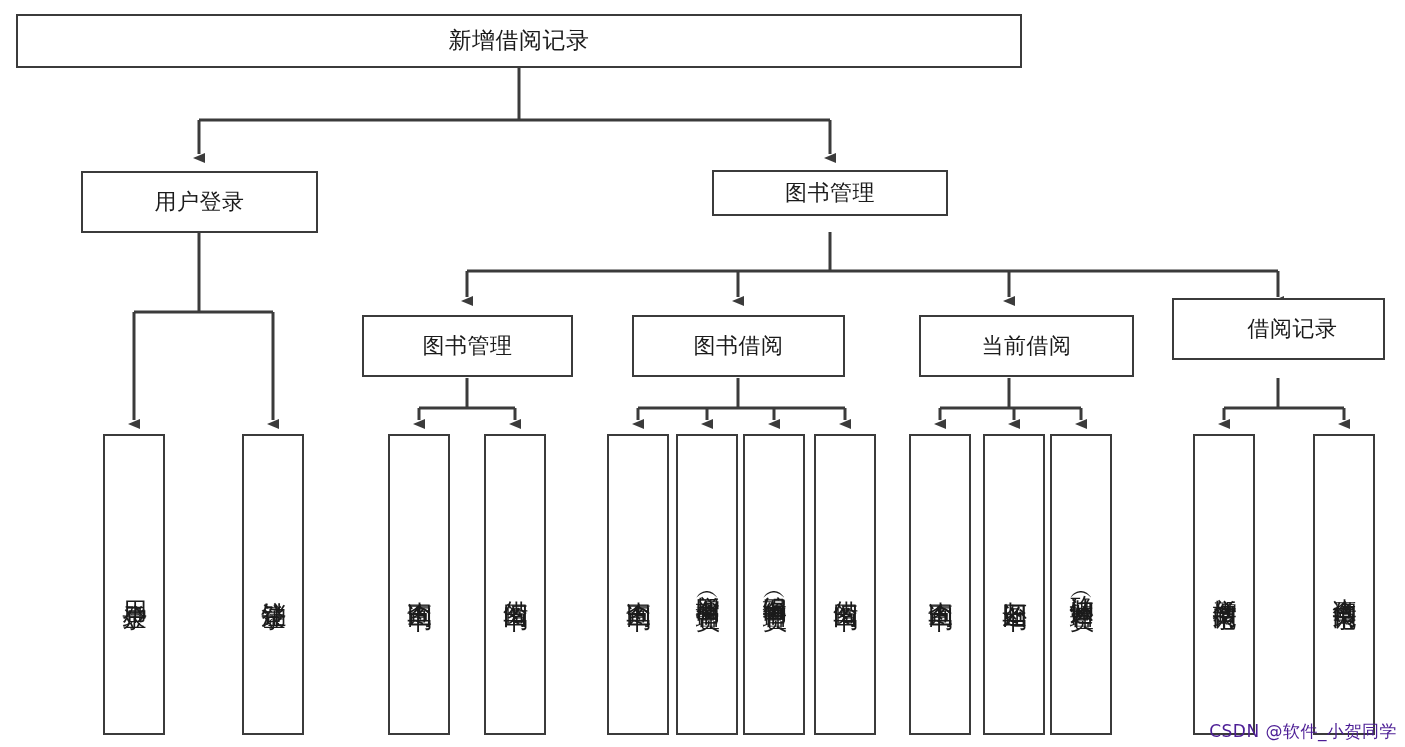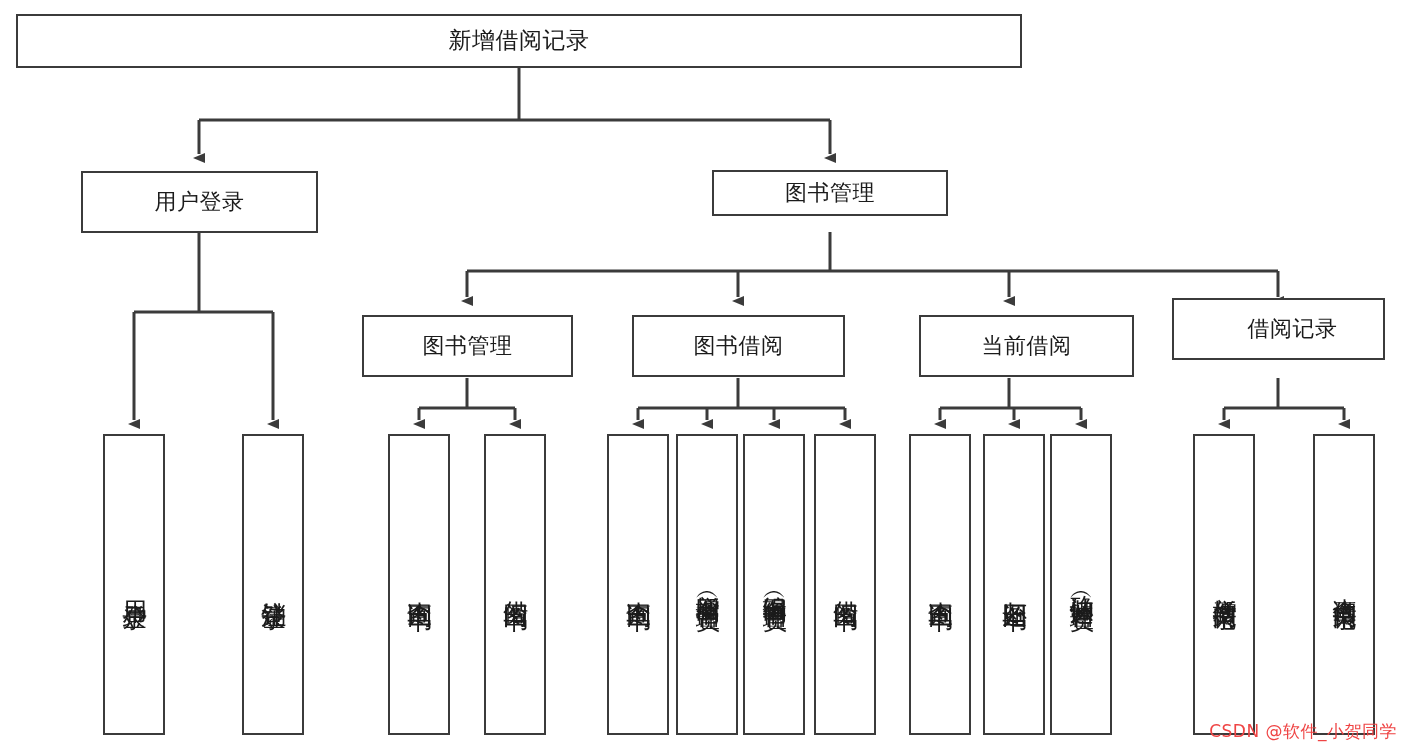--- a/index.html
+++ b/index.html
@@ -61,21 +61,21 @@
     max-height: 100%;
   }
   .node.vertical.narrow .label {
     font-size: 24px;
   }
   .watermark {
     position: absolute;
     right: 8px;
     bottom: 4px;
     font-size: 17px;
-    color: #ef4444;
+    color: #4c1d95;
     letter-spacing: 0.5px;
     white-space: nowrap;
     user-select: none;
   }
 </style>
 </head>
 <body>
 
 <div id="canvas">
 

